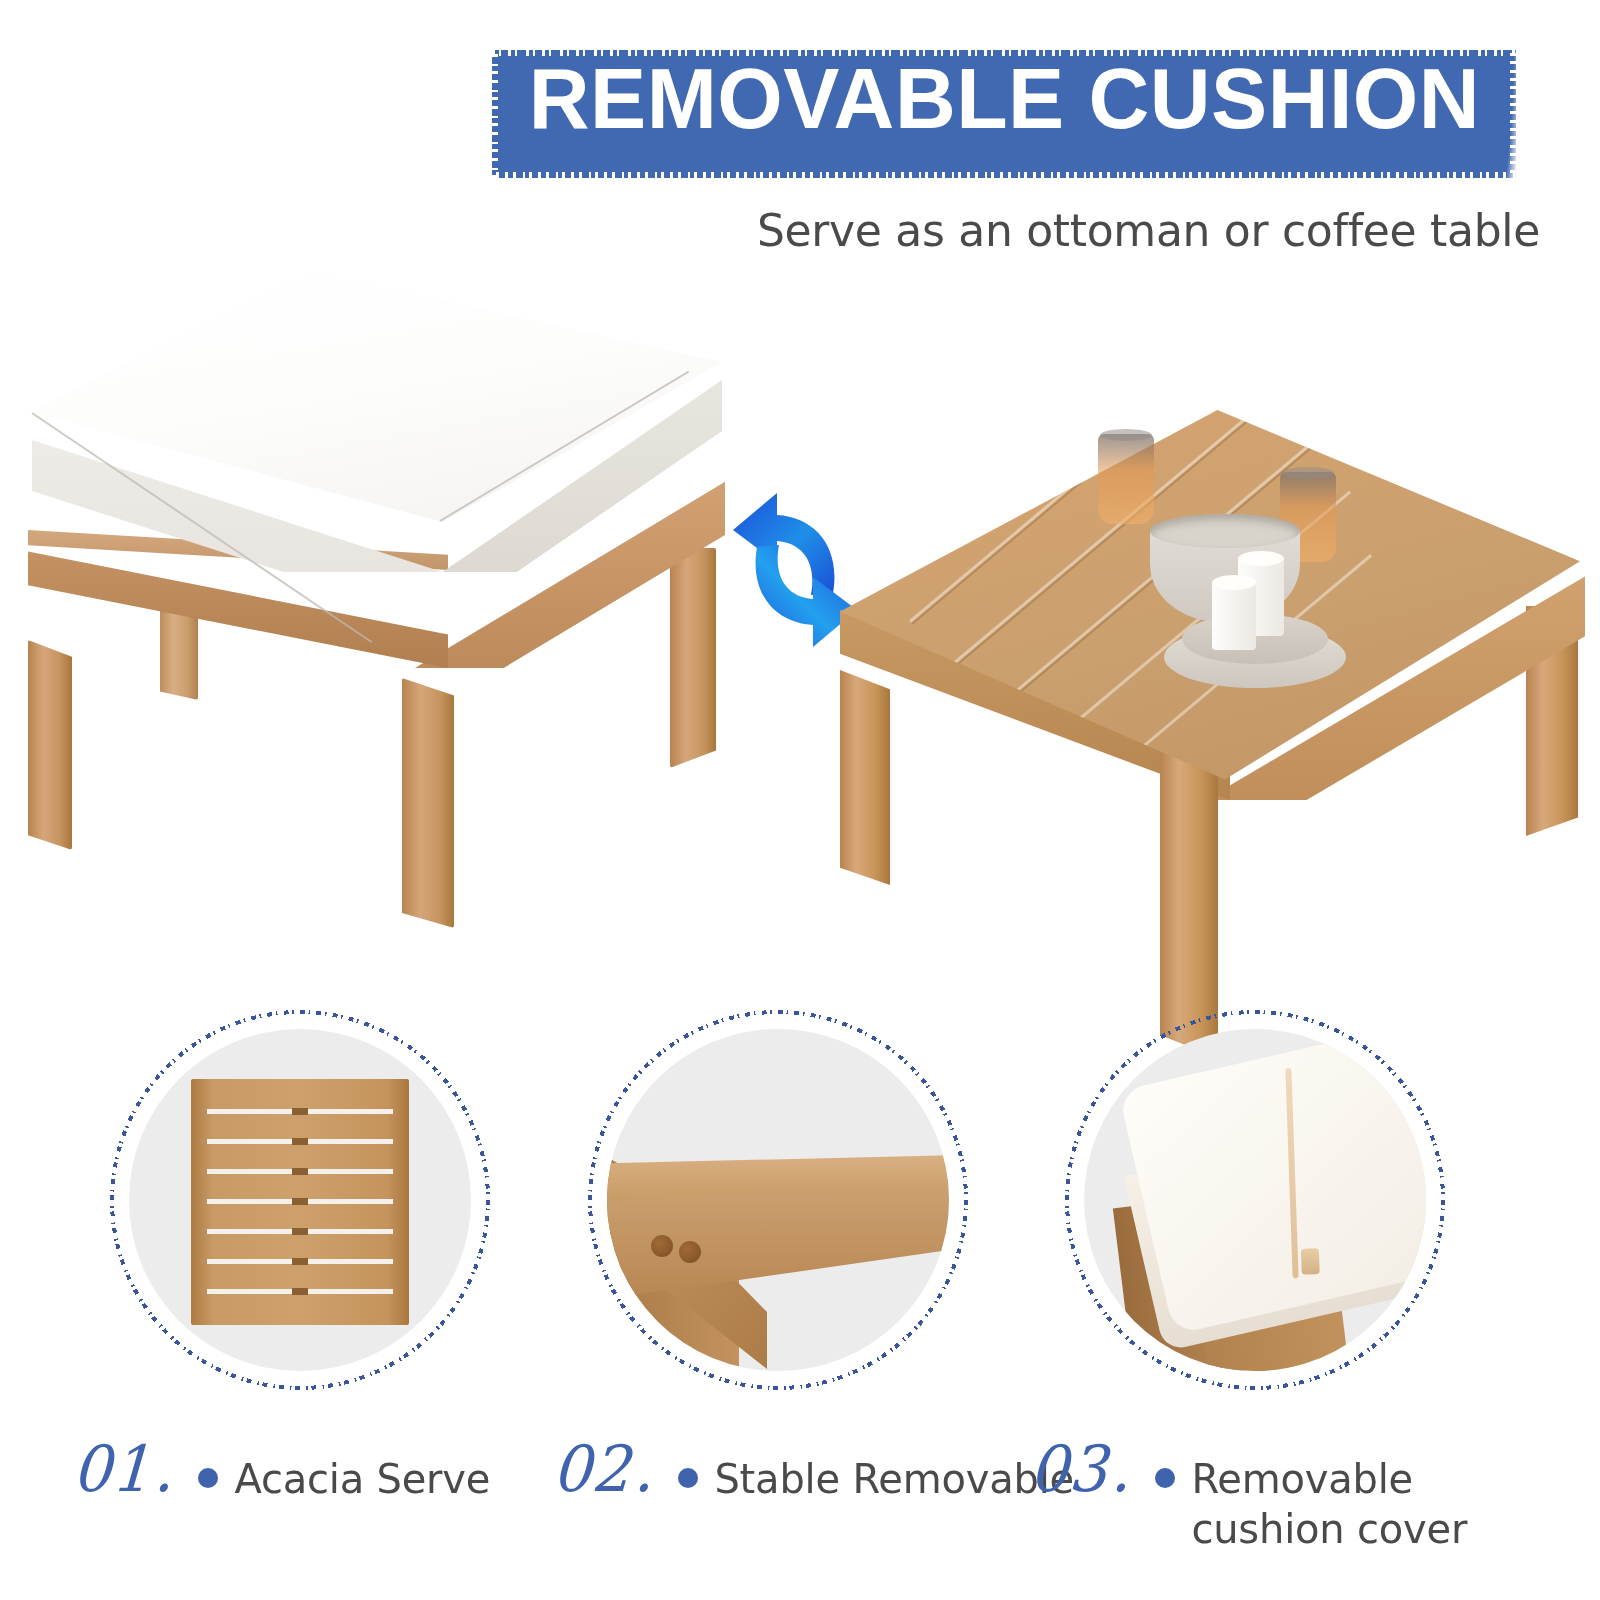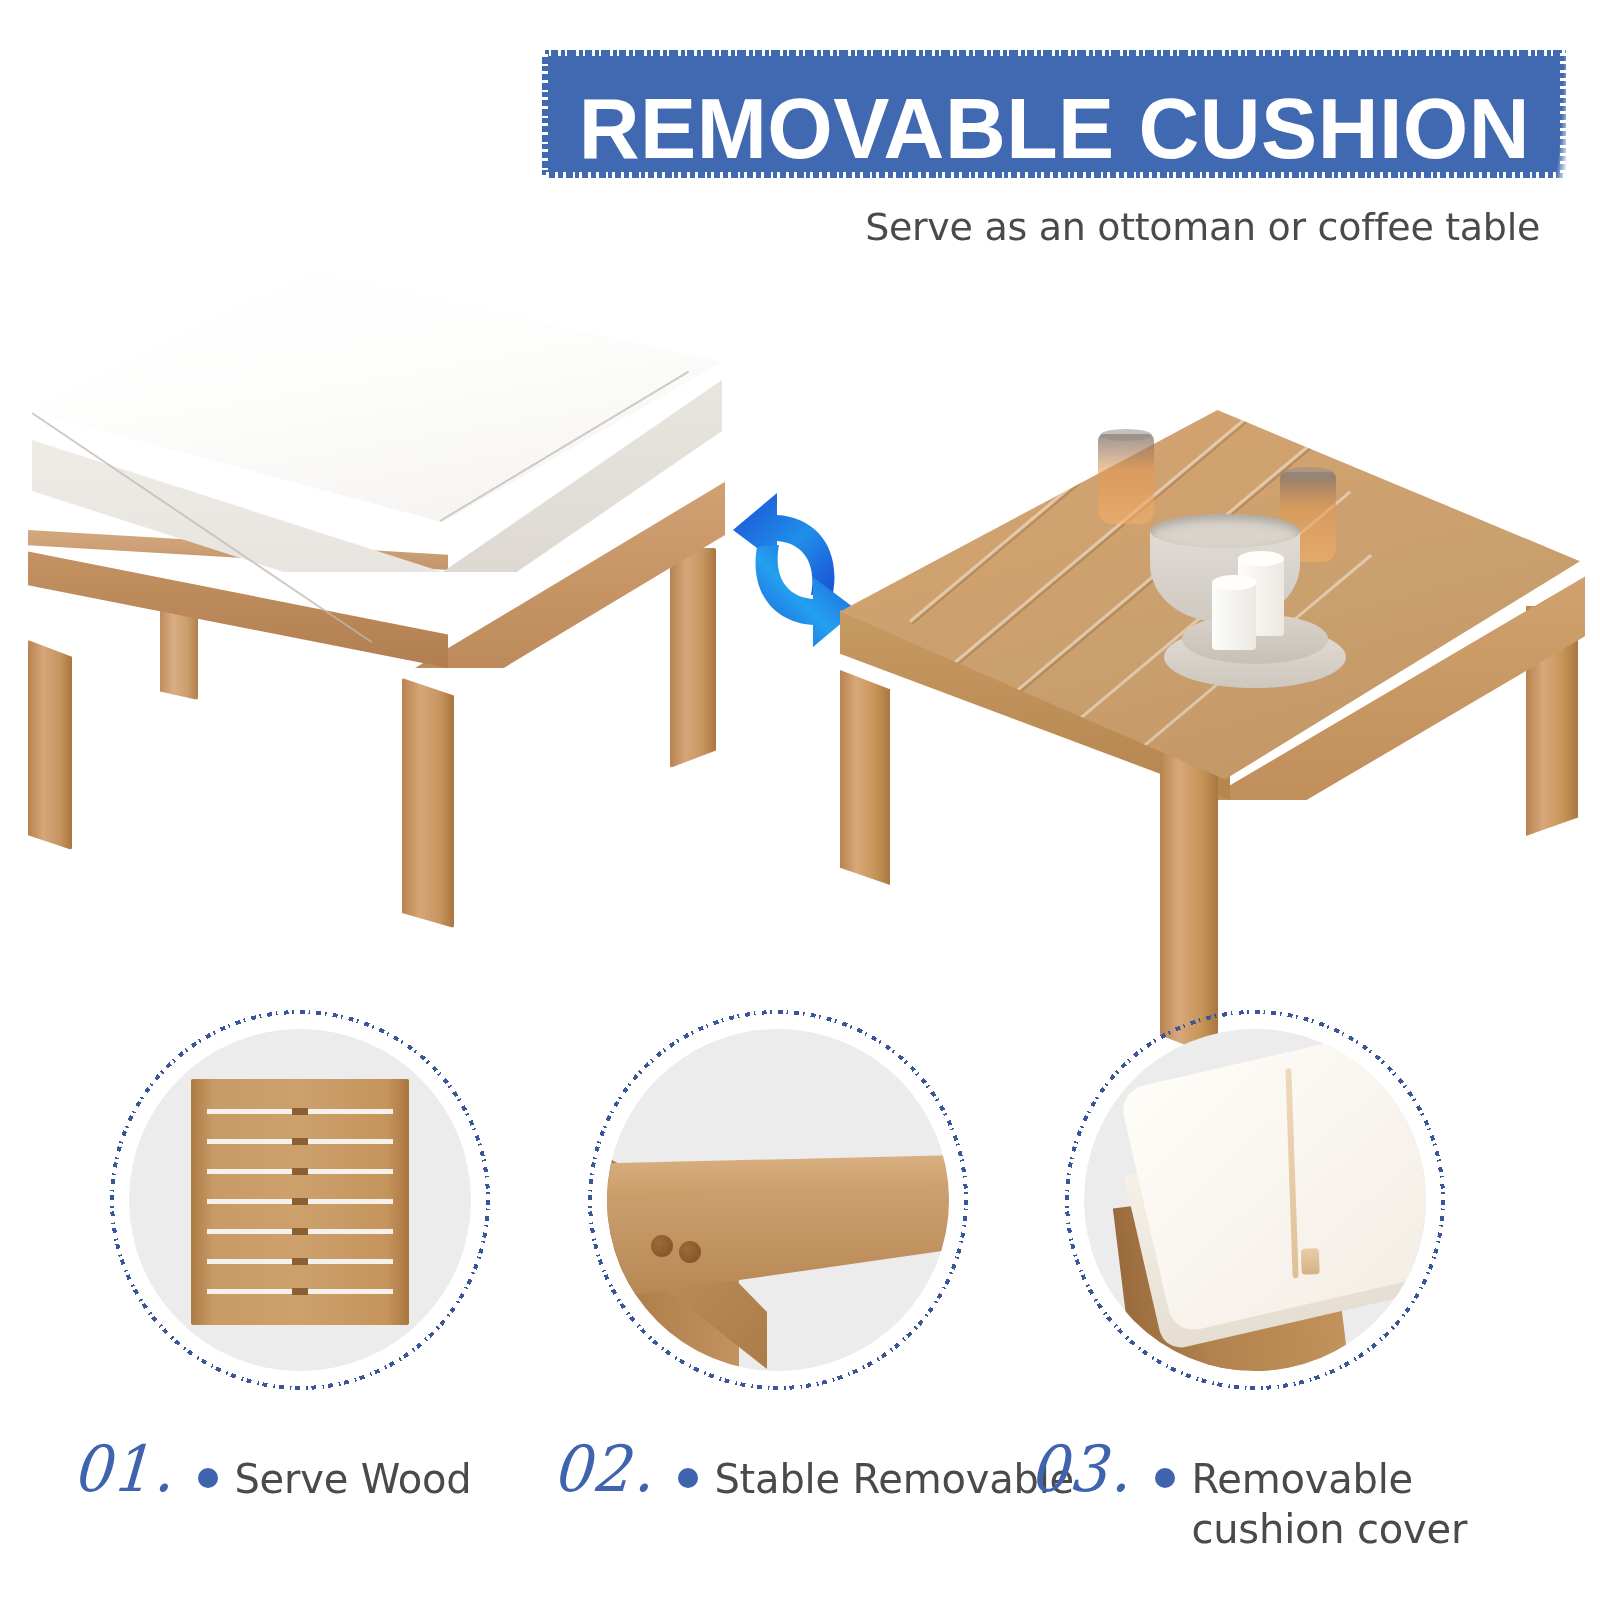--- a/index.html
+++ b/index.html
@@ -6,23 +6,23 @@
   html, body {
     width: 1600px; height: 1600px;
     background: #ffffff;
     font-family: "Liberation Sans", sans-serif;
     overflow: hidden;
   }
   .page { position: relative; width: 1600px; height: 1600px; background:#fff; }
 
   
   .banner {
-    position: absolute; left: 542px; top: 50px;
+    position: absolute; left: 492px; top: 50px;
     width: 1024px; height: 128px;
-    display: flex; align-items: flex-end; justify-content: center;
+    display: flex; align-items: flex-start; justify-content: center;
   }
   .banner-bg {
     position: absolute; inset: 0;
     background: #4169b2;
     -webkit-mask-image:
        radial-gradient(circle at 2px 2px, #000 99%, transparent 100%);
   }
   .banner-bg::before, .banner-bg::after {
     content:""; position:absolute; left:0; right:0; height:7px;
     background-image:
@@ -55,21 +55,21 @@
     color: #ffffff;
     font-size: 85px; font-weight: 700;
     letter-spacing: 0.5px;
     white-space: nowrap;
     font-family: "Liberation Sans", sans-serif;
     transform: scaleX(0.99);
   }
 
   .subtitle {
     position: absolute; right: 60px; top: 205px;
-    font-size: 38px; color: #4a4a4a; white-space: nowrap;
+    font-size: 44px; color: #4a4a4a; white-space: nowrap;
     font-family: "DejaVu Sans", sans-serif;
     letter-spacing: -0.3px;
   }
 
   
   .hero { position:absolute; left:0; top:250px; width:1600px; height:700px; }
 
   
   .ottoman { position:absolute; left:10px; top:10px; width:720px; height:680px; }
   .ott-cushion {
@@ -446,21 +446,21 @@
           <div class="zip-pull"></div>
         </div>
       </div>
     </div>
   </div>
 
   <div class="labels">
     <div class="label-item l1">
       <span class="num">01.</span>
       <span class="dot"></span>
-      <span class="ltext">Serve Wood</span>
+      <span class="ltext">Acacia Serve</span>
     </div>
     <div class="label-item l2">
       <span class="num">02.</span>
       <span class="dot"></span>
       <span class="ltext">Stable Removable</span>
     </div>
     <div class="label-item l3">
       <span class="num">03.</span>
       <span class="dot"></span>
       <span class="ltext">Removable

